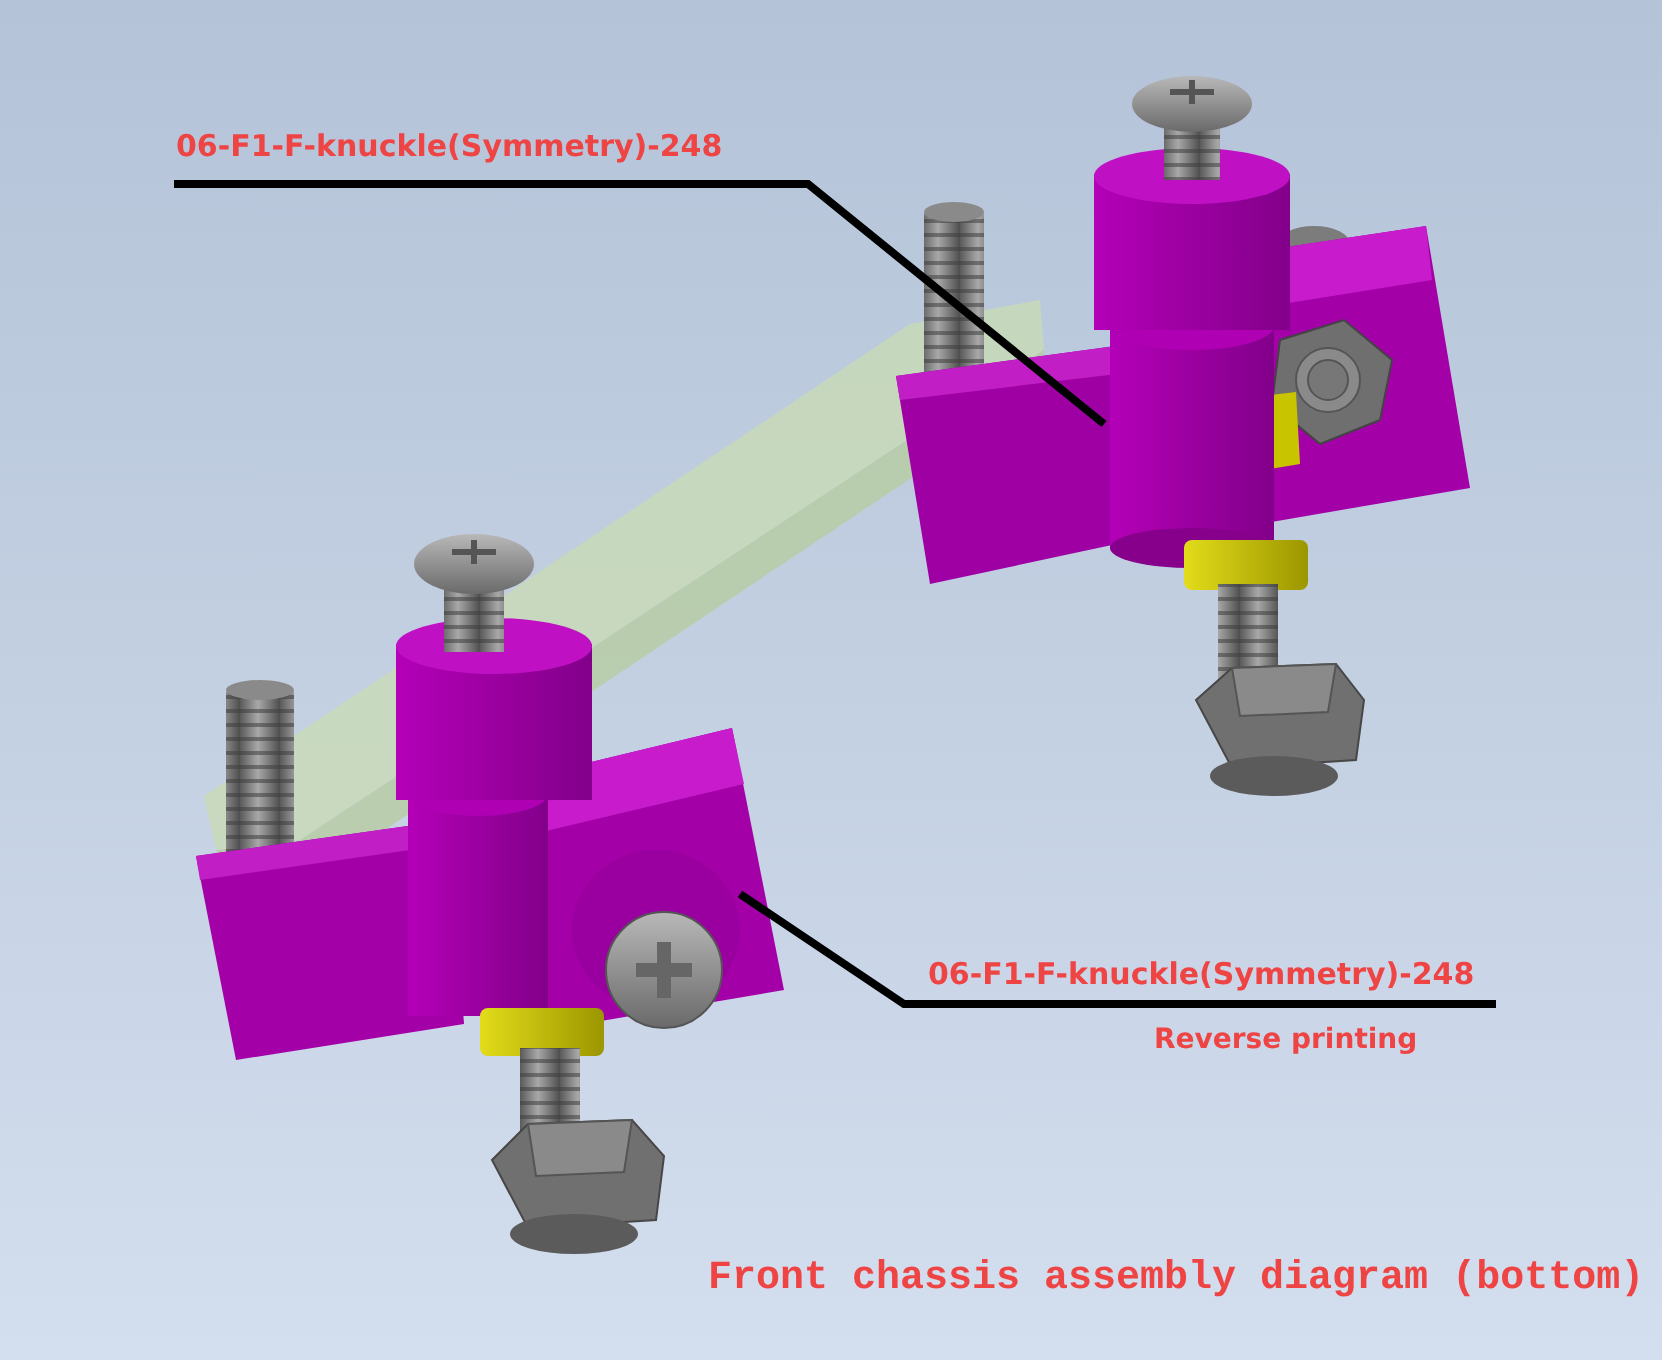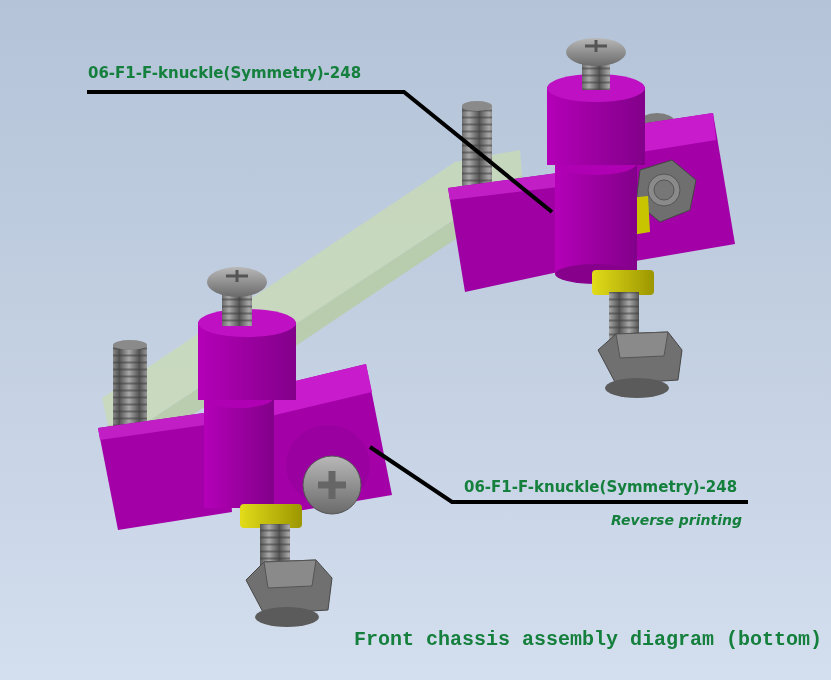--- a/index.html
+++ b/index.html
@@ -3,26 +3,26 @@
 <meta charset="utf-8">
 <style>
   html, body { margin: 0; padding: 0; }
   body {
     width: 831px; height: 680px; overflow: hidden; position: relative;
     background: linear-gradient(180deg, #b4c3d8 0%, #c3d0e2 50%, #d3deee 100%);
     font-family: "Liberation Sans", "DejaVu Sans", sans-serif;
   }
   #scene { position: absolute; left: 0; top: 0; width: 831px; height: 680px; }
   .label {
-    position: absolute; font-weight: bold; color: #15803d; white-space: nowrap;
+    position: absolute; font-weight: bold; color: #ef4444; white-space: nowrap;
     font-family: "DejaVu Sans", "Liberation Sans", sans-serif;
   }
   .label-top { left: 88px; top: 64px; font-size: 15px; }
   .label-bottom { left: 464px; top: 478px; font-size: 15px; }
-  .sub-note { left: 611px; top: 512px; font-size: 14px; font-style: italic; }
+  .sub-note { left: 577px; top: 512px; font-size: 14px; }
   .caption { left: 354px; top: 628px; font-size: 20px; font-family: Liberation Mono, monospace; }
 </style>
 </head>
 <body>
 
 <svg id="scene" viewBox="0 0 831 680" xmlns="http://www.w3.org/2000/svg">
   <defs>
     <linearGradient id="gScrew" x1="0" x2="1">
       <stop offset="0" stop-color="#5a5a5a"></stop>
         <stop offset="0.45" stop-color="#a8a8a8"></stop>

